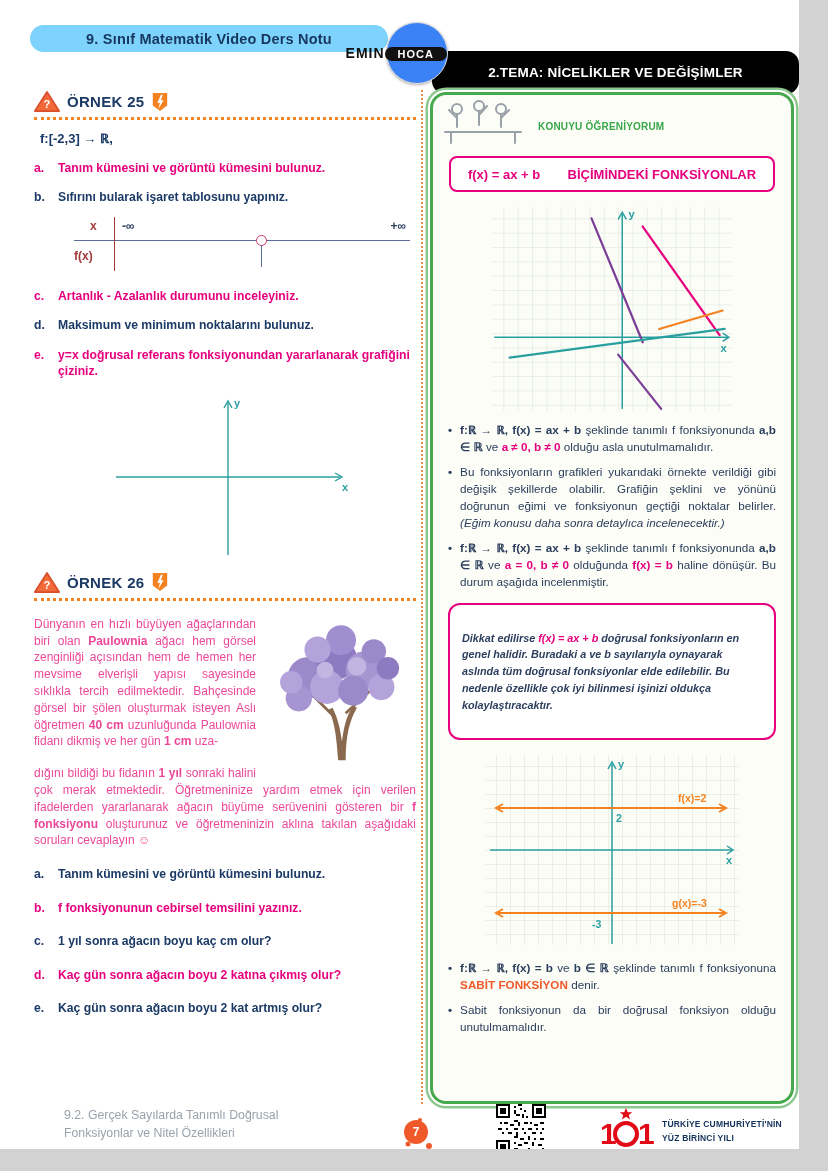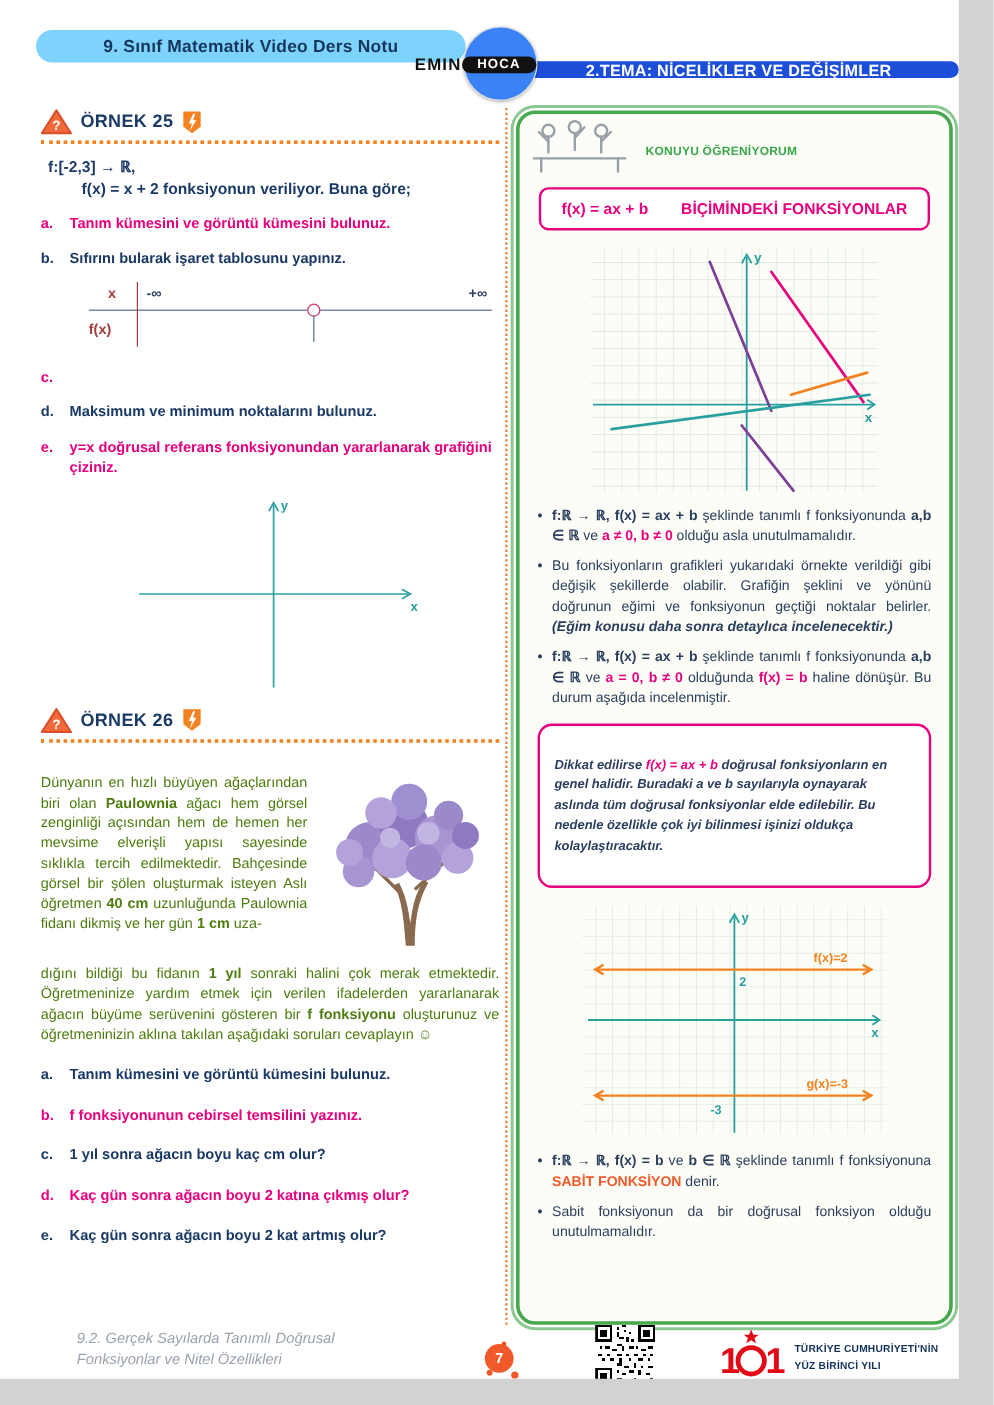--- a/index.html
+++ b/index.html
@@ -12,22 +12,22 @@
   
   .hdr-left{position:absolute;left:30px;top:25px;width:358px;height:27px;border-radius:14px;
     background:#7dd3fc;display:flex;align-items:center;justify-content:center;
     color:#17365e;font-size:14.5px;font-weight:800;letter-spacing:.2px;}
   .logo{position:absolute;left:386px;top:22px;width:60px;height:60px;border-radius:50%;
     background:#3b82f6;border:1px solid #ddd;box-shadow:0 1px 3px rgba(0,0,0,.3);
     display:flex;flex-direction:row;align-items:center;justify-content:flex-end;z-index:3;}
   .logo-top{font-size:14px;font-weight:900;color:#111;letter-spacing:1px;}
   .logo-bot{font-size:11px;font-weight:900;color:#fff;background:#111;border-radius:8px;
     padding:1px 13px;margin-top:1px;letter-spacing:1px;}
-  .hdr-right{position:absolute;left:432px;top:51px;width:367px;height:14px;border-radius:13px;
-    background:#1d4ed8;display:flex;align-items:center;justify-content:center;
+  .hdr-right{position:absolute;left:432px;top:51px;width:367px;height:43px;border-radius:13px;
+    background:#000000;display:flex;align-items:center;justify-content:center;
     color:#fff;font-size:13.5px;font-weight:800;letter-spacing:.2px;}
 
   .vdivider{position:absolute;left:421px;top:90px;height:1014px;border-left:2.5px dotted #f08a4b;}
 
   
   .left-col{position:absolute;left:34px;top:90px;width:382px;}
   .ornek-head{display:flex;align-items:center;gap:7px;border-bottom:3px dotted #f58220;
     padding-bottom:4px;}
   .ornek-head.second{margin-top:10px;}
   .ornek-title{font-size:15px;font-weight:800;color:#1b3a66;letter-spacing:.3px;}
@@ -46,48 +46,48 @@
   .st-fx{position:absolute;left:24px;top:30px;color:#a33a3a;}
   .st-hline{position:absolute;left:24px;right:6px;top:21px;border-top:1.6px solid #5a6d96;}
   .st-vline{position:absolute;left:64px;top:-2px;height:54px;border-left:1.6px solid #a33a3a;}
   .st-circle{position:absolute;left:206px;top:16px;width:9px;height:9px;border:1.7px solid #d23b6e;
     border-radius:50%;background:#fff;}
   .st-stem{position:absolute;left:211px;top:26px;height:22px;border-left:1.4px solid #5a6d96;}
 
   .axes-empty{display:block;margin:10px auto 2px;}
   .axlbl{fill:#2a9fa0;font-size:11px;font-weight:700;}
 
-  .para{font-size:12px;color:#4d7c0f;line-height:1.4;text-align:justify;margin-top:25px;}
+  .para{font-size:12px;color:#ec4899;line-height:1.4;text-align:justify;margin-top:15px;}
   .tree{float:right;margin:-4px 0 4px 10px;}
 
   
   .right-col{position:absolute;left:430px;top:92px;width:364px;height:1012px;box-sizing:border-box;
     background:#fbfdf6;border:3px solid #46a94e;border-radius:16px;
     box-shadow:0 0 0 2px #fff,0 0 0 4.5px #8cc88f;padding:10px 13px;}
   .people{position:absolute;left:10px;top:4px;}
   .kon-title{margin:16px 0 0 92px;font-size:10px;font-weight:800;color:#3aa64a;letter-spacing:.2px;}
   .pink-box{margin:24px auto 0;width:326px;box-sizing:border-box;border:2px solid #e6007e;
     border-radius:8px;padding:7px 4px;text-align:center;background:#fff;}
   .pb-math{font-weight:800;color:#e6007e;font-size:13px;margin-right:8px;}
   .pb-rest{font-weight:800;color:#e6007e;font-size:13px;padding-left:15px;}
   .graph{display:block;margin:12px auto 6px;}
   .bullet{display:flex;gap:8px;margin:8px 2px;font-size:11.7px;color:#2c3e5d;line-height:1.45;text-align:justify;}
   .b-dot{font-weight:700;}
   .r-b{font-weight:700}
   .r-p{font-weight:700;color:#e6007e}
   .r-o{font-weight:700;color:#f0592a}
-  .r-bi{font-weight:700;font-style:italic}
+  .r-bi{font-weight:400;font-style:italic}
   .note-box{margin:12px 2px;border:2px solid #e6007e;border-radius:12px;padding:25px 12px;
     font-size:10.8px;font-style:italic;font-weight:700;color:#2c3e5d;line-height:1.55;background:#fff;}
   .title2{text-align:center;margin:14px 0 0;}
   .fnlbl{fill:#f58220;font-size:10.5px;font-weight:700;}
   .ticklbl{fill:#2a9fa0;font-size:10.5px;font-weight:700;}
 
   
-  .sec-foot{position:absolute;left:64px;top:1106px;font-size:12.3px;font-style:italic;
+  .sec-foot{position:absolute;left:64px;top:1106px;font-size:12.3px;
     color:#9aa3ad;line-height:1.5;}
   .splat{position:absolute;left:404px;top:1120px;width:24px;height:24px;border-radius:50%;
     background:#f0592a;color:#fff;font-size:12px;font-weight:700;display:flex;align-items:center;
     justify-content:center;z-index:2;
     box-shadow:13px 14px 0 -9px #f0592a,-8px 12px 0 -9.5px #f0592a,4px -12px 0 -10px #f0592a;}
   .qr{position:absolute;left:496px;top:1104px;}
   .logo101{position:absolute;left:596px;top:1104px;}
   .ann-text{position:absolute;left:662px;top:1118px;font-size:8.5px;font-weight:700;
     color:#13325b;line-height:1.6;letter-spacing:.2px;}
 </style>
@@ -117,21 +117,20 @@
         <text x="15" y="21" text-anchor="middle" font-size="13" font-weight="bold" fill="#fff">?</text>
       </svg>
       <span class="ornek-title">ÖRNEK 25</span>
       <svg width="18" height="22" viewBox="0 0 20 24">
         <path d="M2 2 h16 v14 l-8 6 l-8 -6 z" fill="#f58220"></path>
         <path d="M11 4 L7 13 h3 l-2 7 6 -10 h-3 l2 -6 z" fill="#fff"></path>
       </svg>
     </div>
 
     <div class="fline1">f:[-2,3] → ℝ,</div>
-    <div class="fline2">f(x) = x + 2 fonksiyonun veriliyor. Buna göre;</div>
 
     <div id="q25a">
         <div class="q-item q-pink">
           <span class="q-letter">a.</span>
           <span class="q-text">Tanım kümesini ve görüntü kümesini bulunuz.</span>
         </div>
         <div class="q-item q-navy">
           <span class="q-letter">b.</span>
           <span class="q-text">Sıfırını bularak işaret tablosunu yapınız.</span>
         </div>
@@ -144,20 +143,21 @@
       <span class="st-fx">f(x)</span>
       <div class="st-hline"></div>
       <div class="st-vline"></div>
       <div class="st-circle"></div>
       <div class="st-stem"></div>
     </div>
 
     <div id="q25b">
         <div class="q-item q-pink">
           <span class="q-letter">c.</span>
+          <span class="q-text">Artanlık - Azalanlık durumunu inceleyiniz.</span>
         </div>
         <div class="q-item q-navy">
           <span class="q-letter">d.</span>
           <span class="q-text">Maksimum ve minimum noktalarını bulunuz.</span>
         </div>
         <div class="q-item q-pink">
           <span class="q-letter">e.</span>
           <span class="q-text">y=x doğrusal referans fonksiyonundan yararlanarak grafiğini çiziniz.</span>
         </div>
       </div>

